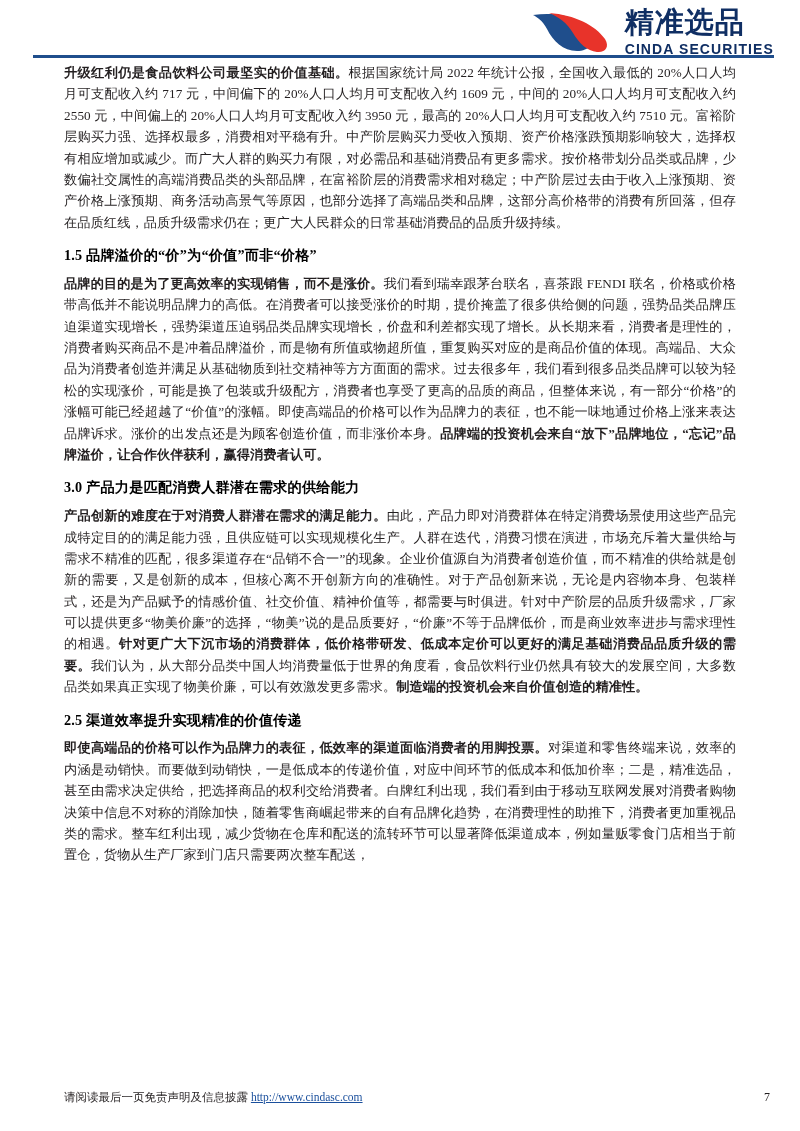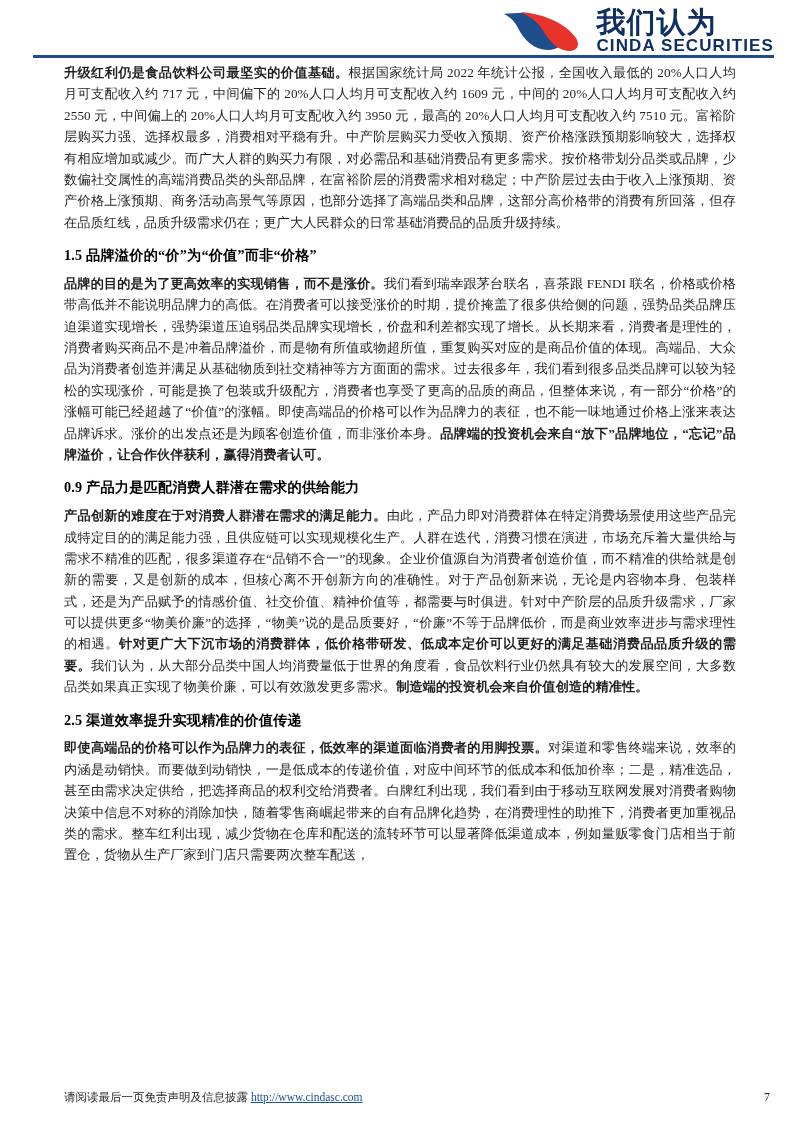--- a/index.html
+++ b/index.html
@@ -48,24 +48,26 @@
   }
   .brand-cn {
     font-family: "Liberation Serif", "DejaVu Serif", serif;
     font-size: 29px;
     font-weight: bold;
     color: #0f2e63;
     letter-spacing: 1px;
   }
   .brand-en {
     font-family: "Liberation Sans", sans-serif;
-    font-size: 17px;
+    font-size: 14px;
     font-weight: bold;
     color: #0f2e63;
     letter-spacing: 1.1px;
+    margin-top: 5px;
+    text-decoration: underline;
   }
   .rule {
     position: absolute;
     left: 33px;
     right: 26px;
     top: 55px;
     height: 3px;
     background: #1f4e8c;
   }
 
@@ -137,36 +139,36 @@
 
   <div class="header">
     <div class="brand">
       <div class="brand-mark">
         <svg width="88" height="46" viewBox="0 0 88 46" xmlns="http://www.w3.org/2000/svg">
           <path d="M6 6 C 34 2, 56 10, 64 24 C 70 34, 62 42, 50 42 C 36 42, 26 32, 20 20 C 16 12, 10 8, 6 6 Z" fill="#1f4e8c"></path>
           <path d="M22 4 C 48 6, 68 16, 78 30 C 83 38, 78 44, 70 43 C 60 42, 52 34, 46 24 C 40 14, 32 8, 22 4 Z" fill="#e8332a"></path>
         </svg>
       </div>
       <div class="brand-text">
-        <div class="brand-cn">我们认为</div>
+        <div class="brand-cn">精准选品</div>
         <div class="brand-en">CINDA SECURITIES</div>
       </div>
     </div>
     <div class="rule"></div>
   </div>
 
   <div class="content">
 
     <p class="para"><span class="b">升级红利仍是食品饮料公司最坚实的价值基础。</span><span>根据国家统计局 2022 年统计公报，全国收入最低的 20%人口人均月可支配收入约 717 元，中间偏下的 20%人口人均月可支配收入约 1609 元，中间的 20%人口人均月可支配收入约 2550 元，中间偏上的 20%人口人均月可支配收入约 3950 元，最高的 20%人口人均月可支配收入约 7510 元。富裕阶层购买力强、选择权最多，消费相对平稳有升。中产阶层购买力受收入预期、资产价格涨跌预期影响较大，选择权有相应增加或减少。而广大人群的购买力有限，对必需品和基础消费品有更多需求。按价格带划分品类或品牌，少数偏社交属性的高端消费品类的头部品牌，在富裕阶层的消费需求相对稳定；中产阶层过去由于收入上涨预期、资产价格上涨预期、商务活动高景气等原因，也部分选择了高端品类和品牌，这部分高价格带的消费有所回落，但存在品质红线，品质升级需求仍在；更广大人民群众的日常基础消费品的品质升级持续。</span></p>
 
     <h2 class="section">1.5 品牌溢价的“价”为“价值”而非“价格”</h2>
 
     <p class="para"><span class="b">品牌的目的是为了更高效率的实现销售，而不是涨价。</span><span>我们看到瑞幸跟茅台联名，喜茶跟 FENDI 联名，价格或价格带高低并不能说明品牌力的高低。在消费者可以接受涨价的时期，提价掩盖了很多供给侧的问题，强势品类品牌压迫渠道实现增长，强势渠道压迫弱品类品牌实现增长，价盘和利差都实现了增长。从长期来看，消费者是理性的，消费者购买商品不是冲着品牌溢价，而是物有所值或物超所值，重复购买对应的是商品价值的体现。高端品、大众品为消费者创造并满足从基础物质到社交精神等方方面面的需求。过去很多年，我们看到很多品类品牌可以较为轻松的实现涨价，可能是换了包装或升级配方，消费者也享受了更高的品质的商品，但整体来说，有一部分“价格”的涨幅可能已经超越了“价值”的涨幅。即使高端品的价格可以作为品牌力的表征，也不能一味地通过价格上涨来表达品牌诉求。涨价的出发点还是为顾客创造价值，而非涨价本身。</span><span class="b">品牌端的投资机会来自“放下”品牌地位，“忘记”品牌溢价，让合作伙伴获利，赢得消费者认可。</span></p>
 
-    <h2 class="section">0.9 产品力是匹配消费人群潜在需求的供给能力</h2>
+    <h2 class="section">3.0 产品力是匹配消费人群潜在需求的供给能力</h2>
 
     <p class="para"><span class="b">产品创新的难度在于对消费人群潜在需求的满足能力。</span><span>由此，产品力即对消费群体在特定消费场景使用这些产品完成特定目的的满足能力强，且供应链可以实现规模化生产。人群在迭代，消费习惯在演进，市场充斥着大量供给与需求不精准的匹配，很多渠道存在“品销不合一”的现象。企业价值源自为消费者创造价值，而不精准的供给就是创新的需要，又是创新的成本，但核心离不开创新方向的准确性。对于产品创新来说，无论是内容物本身、包装样式，还是为产品赋予的情感价值、社交价值、精神价值等，都需要与时俱进。针对中产阶层的品质升级需求，厂家可以提供更多“物美价廉”的选择，“物美”说的是品质要好，“价廉”不等于品牌低价，而是商业效率进步与需求理性的相遇。</span><span class="b">针对更广大下沉市场的消费群体，低价格带研发、低成本定价可以更好的满足基础消费品品质升级的需要。</span><span>我们认为，从大部分品类中国人均消费量低于世界的角度看，食品饮料行业仍然具有较大的发展空间，大多数品类如果真正实现了物美价廉，可以有效激发更多需求。</span><span class="b">制造端的投资机会来自价值创造的精准性。</span></p>
 
     <h2 class="section">2.5 渠道效率提升实现精准的价值传递</h2>
 
     <p class="para"><span class="b">即使高端品的价格可以作为品牌力的表征，低效率的渠道面临消费者的用脚投票。</span><span>对渠道和零售终端来说，效率的内涵是动销快。而要做到动销快，一是低成本的传递价值，对应中间环节的低成本和低加价率；二是，精准选品，甚至由需求决定供给，把选择商品的权利交给消费者。白牌红利出现，我们看到由于移动互联网发展对消费者购物决策中信息不对称的消除加快，随着零售商崛起带来的自有品牌化趋势，在消费理性的助推下，消费者更加重视品类的需求。整车红利出现，减少货物在仓库和配送的流转环节可以显著降低渠道成本，例如量贩零食门店相当于前置仓，货物从生产厂家到门店只需要两次整车配送，</span></p>
 
   </div>
 
   <div class="footer">

